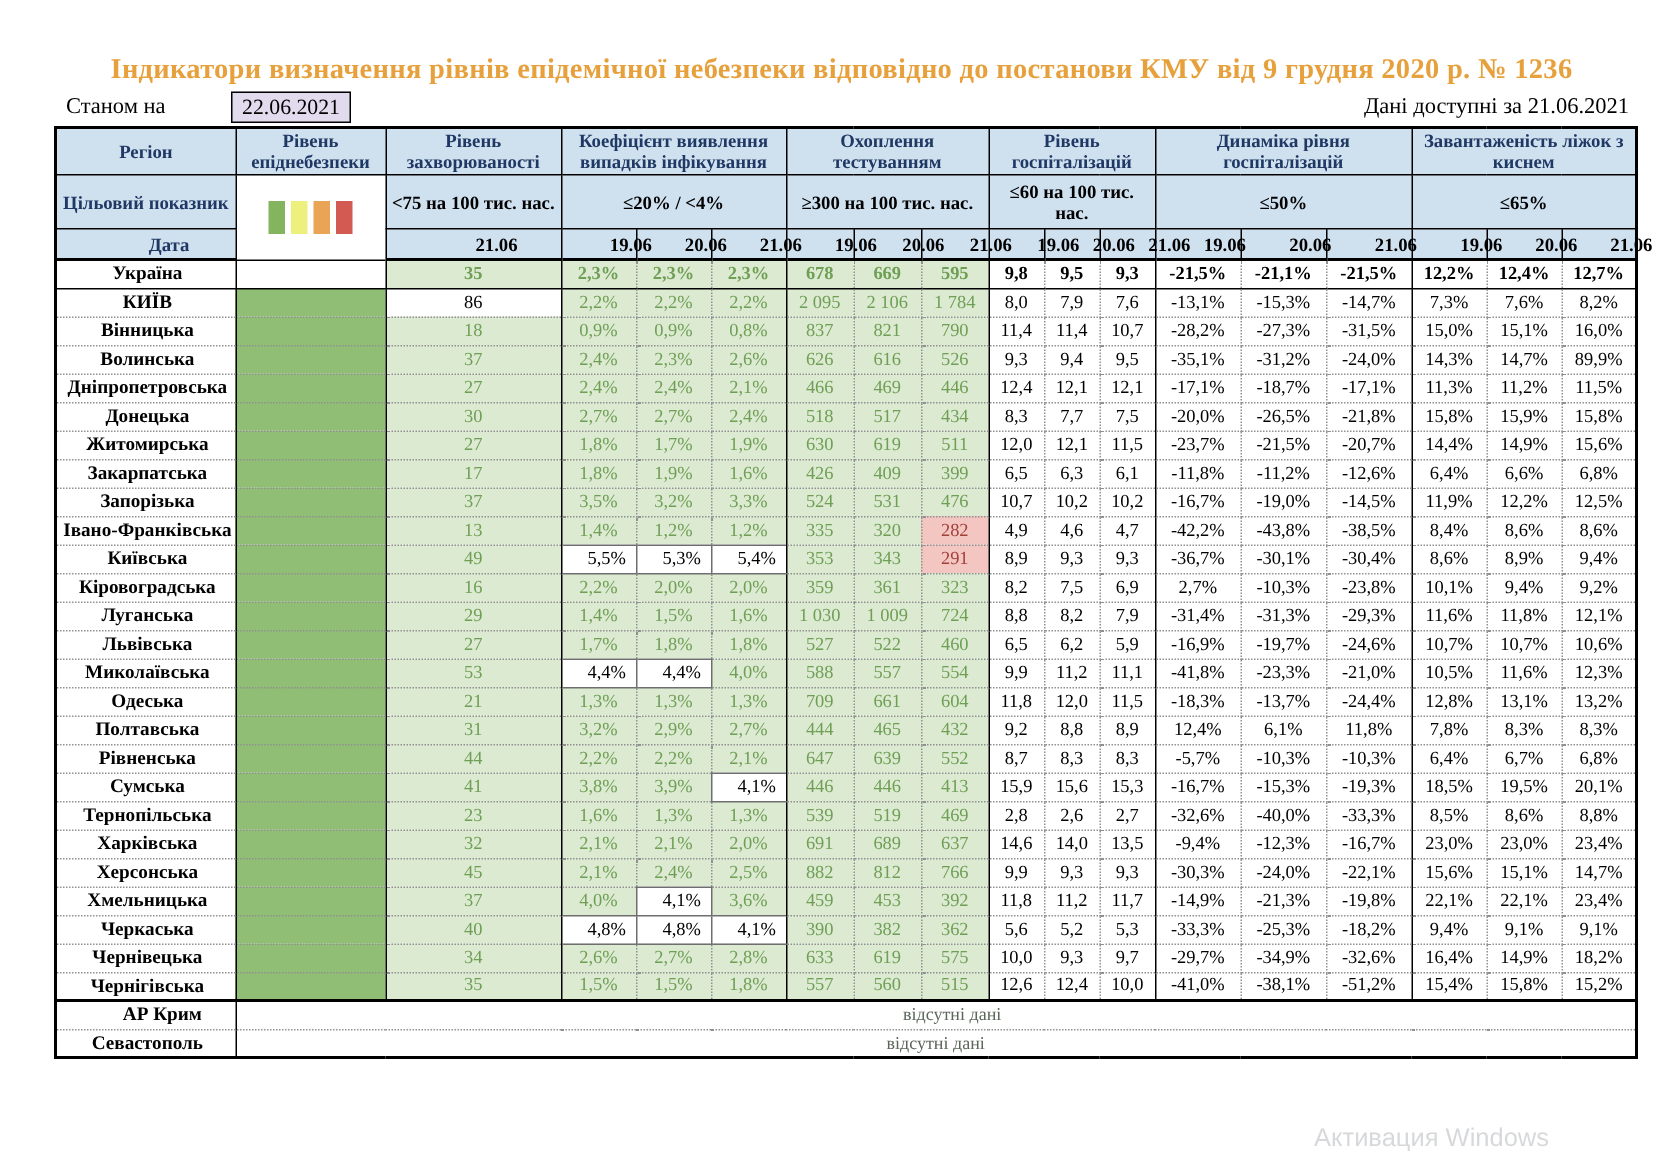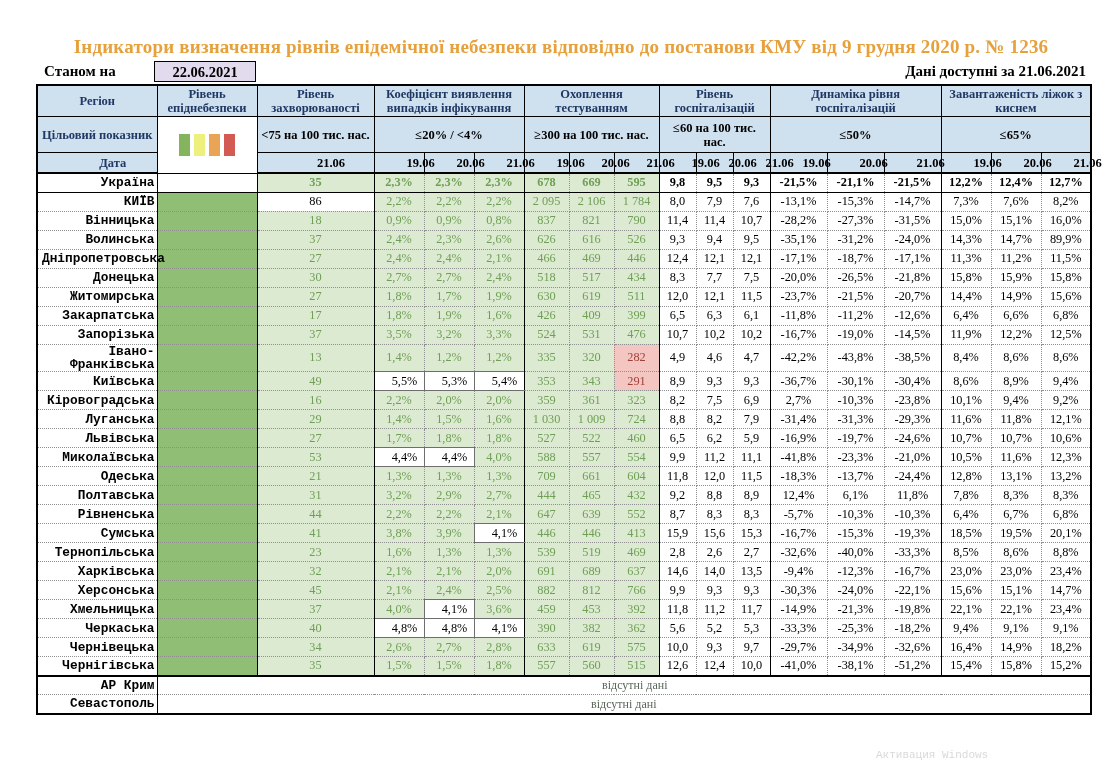--- a/index.html
+++ b/index.html
@@ -5,24 +5,24 @@
   html,body{margin:0;padding:0;}
   body{
     width:1111px;height:774px;background:#ffffff;
     font-family:"Liberation Serif",serif;position:relative;overflow:hidden;
   }
   .page{position:absolute;inset:0;}
   .title{
     position:absolute;top:36px;left:34px;width:1054px;text-align:center;
     font-size:19px;font-weight:bold;color:#e7a13c;letter-spacing:.2px;white-space:nowrap;
   }
-  .meta-row{position:absolute;top:61px;left:34px;width:1054px;height:22px;font-size:15px;font-weight:bold;}
+  .meta-row{position:absolute;top:61px;left:34px;width:1054px;height:22px;font-size:15px;font-weight:normal;}
   .asof-label{position:absolute;left:10px;top:2px;}
   .asof-box{
-    position:absolute;left:120px;top:0;width:102px;height:21px;line-height:21px;text-align:center;
+    position:absolute;left:120px;top:0;width:80px;height:21px;line-height:21px;text-align:center;
     background:#e2dbee;border:1.5px solid #000;box-sizing:border-box;font-size:14.5px;
   }
   .avail{position:absolute;right:2px;top:2px;margin-left:24px;}
   table{
     position:absolute;top:84px;left:36px;width:1054px;
     border-collapse:collapse;table-layout:fixed;border:2px solid #000;
   }
   thead td{
     background:#cfe0ef;border:1px solid #000;text-align:center;font-weight:bold;
     color:#1f3864;font-size:12.5px;line-height:1.12;padding:1px;
@@ -31,36 +31,36 @@
   thead td.barscell{background:#ffffff;}
   thead tr.r1 td{height:28px;}
   thead tr.r2 td{height:33px;}
   thead tr.r3 td{height:17px;border-bottom:2px solid #000;padding-left:32px;}
   .bar{display:inline-block;width:11px;height:22px;margin:0 2px;vertical-align:middle;}
   tbody td{
     font-size:12.3px;text-align:center;height:19px;padding:0 2px;line-height:1.1;color:#000;
     border-right:1px dotted #909090;border-bottom:1px dotted #909090;box-sizing:border-box;
   }
   tbody td.region{
-    text-align:right;font-weight:bold;padding-left:4px;font-size:12.8px;
-    border-right:1px solid #000;background:#fff;line-height:1.05;font-family:Liberation Mono, monospace;
+    text-align:center;font-weight:bold;padding-left:4px;font-size:12.8px;
+    border-right:1px solid #000;background:#fff;line-height:1.05;
   }
   tbody td.danger{background:#8fbe74;border-right:1px solid #000;}
   tbody td.danger.none{background:#ffffff;}
   tbody td.g{background:#dcead2;color:#6f9f55;}
   tbody td.exc{background:#ffffff;color:#000;border:1px solid #6e6e6e;padding-left:13px;}
   tbody td.red{background:#f3c6c2;color:#a2403a;}
   tbody td.ge{border-right:1px solid #000;}
   tbody tr.bold td{font-weight:bold;}
   tbody tr.solidb td{border-bottom:1px solid #000;}
   tbody tr.topsolid td{border-top:2px solid #000;padding-left:24px;}
   tbody td.nodata{color:#5a665a;font-size:12px;text-align:center;}
   .watermark{
-    position:absolute;left:876px;top:749px;font-family:Liberation Mono, monospace;
-    font-size:11px;color:#8d9298;opacity:.35;white-space:nowrap;
+    position:absolute;left:876px;top:749px;font-family:Liberation Sans, sans-serif;
+    font-size:17px;color:#8d9298;opacity:.35;white-space:nowrap;
   }
 </style>
 </head>
 <body>
 
 <div class="page">
 
   <div class="title">Індикатори визначення рівнів епідемічної небезпеки відповідно до постанови КМУ від 9 грудня 2020 р. № 1236</div>
 
   <div class="meta-row">

